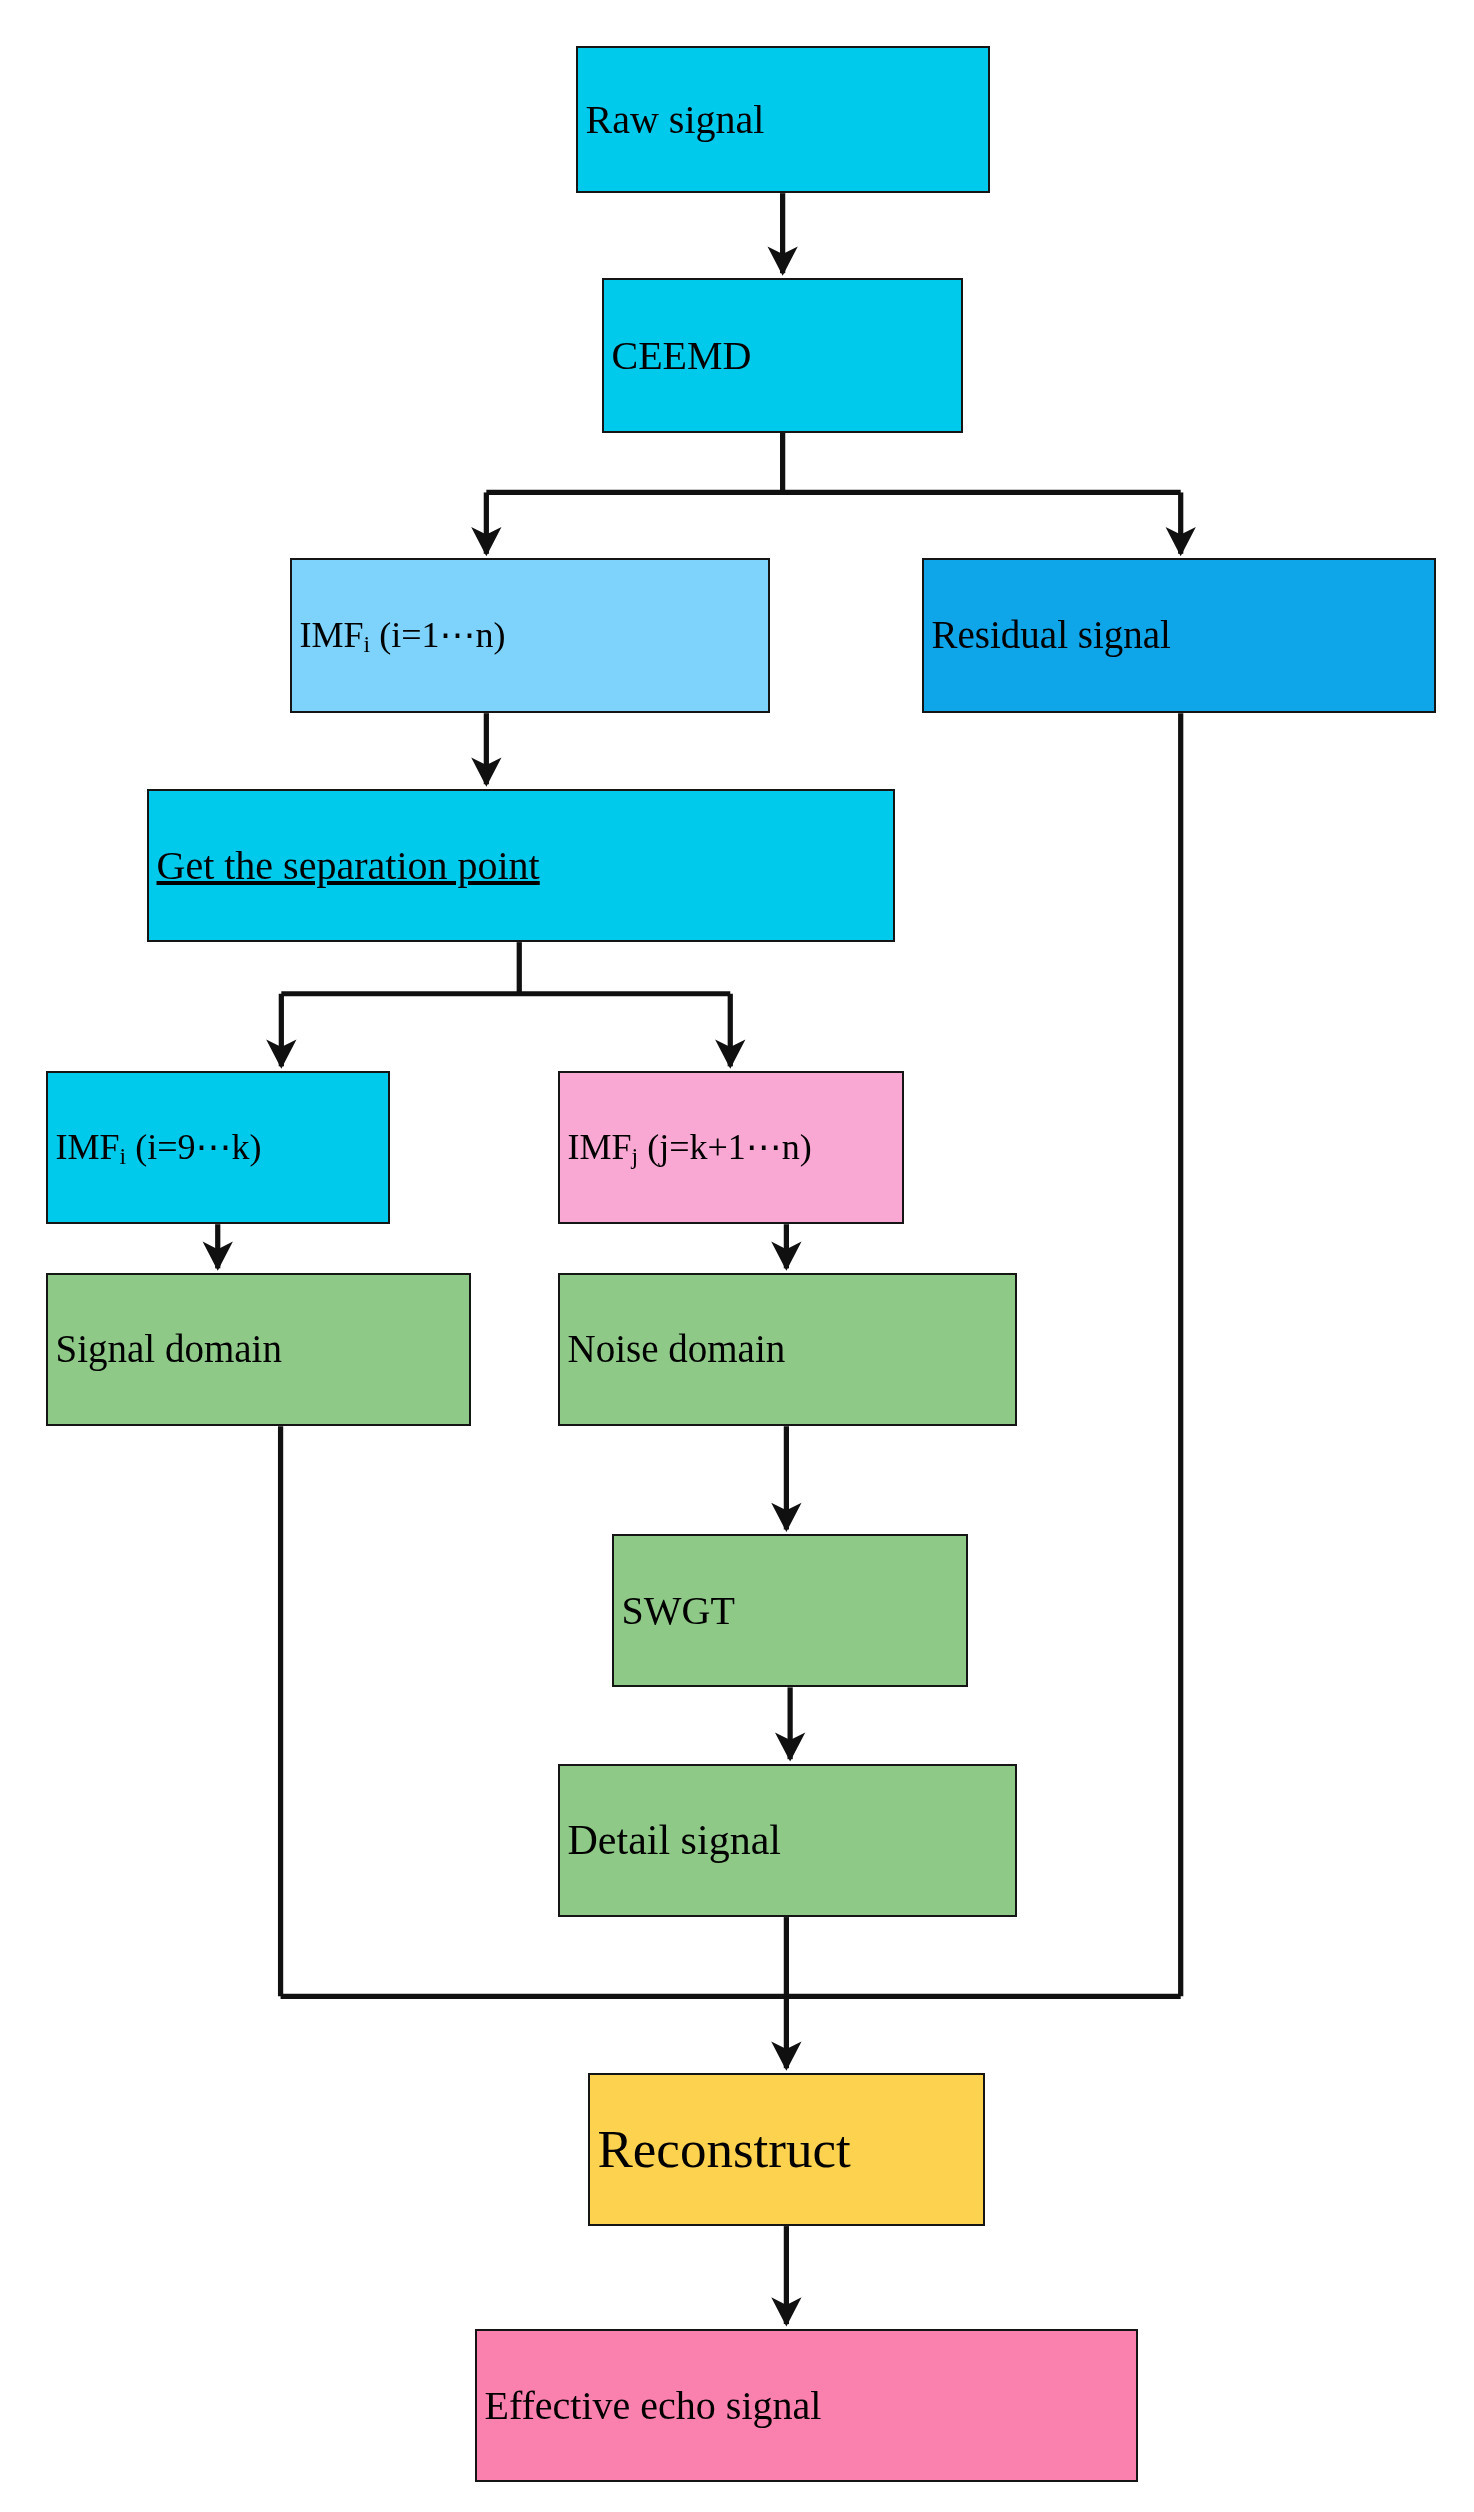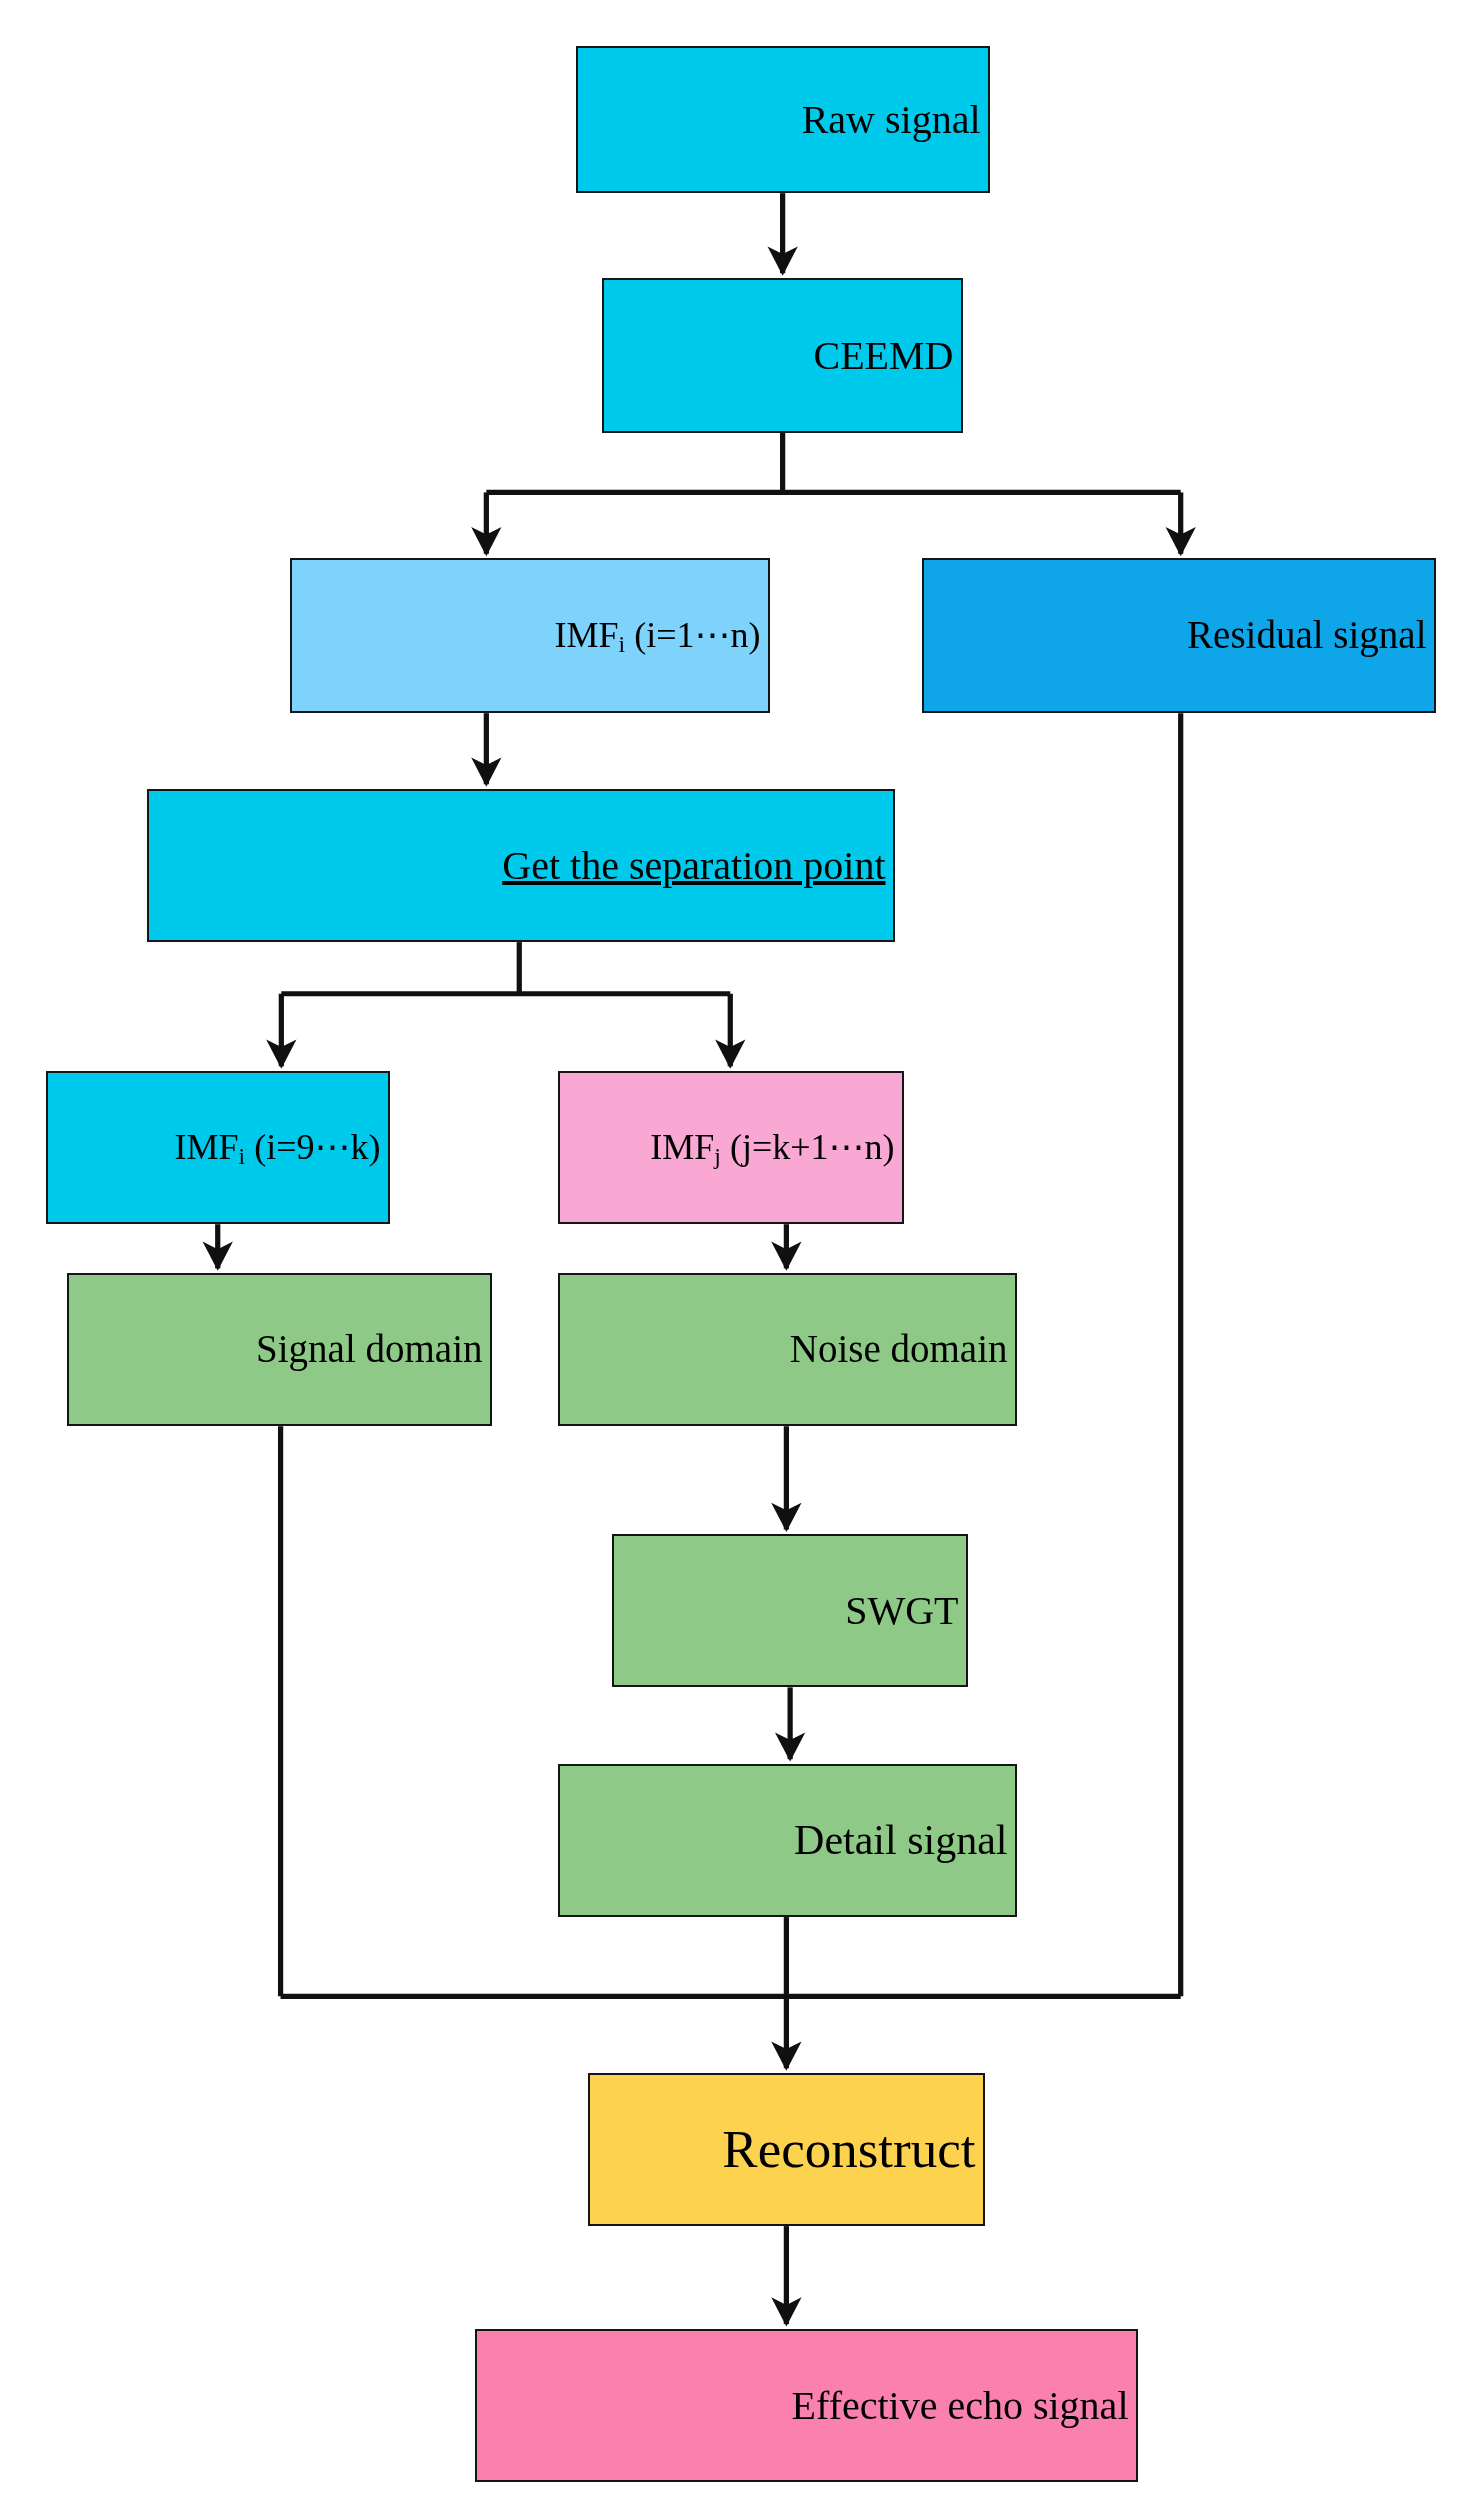--- a/index.html
+++ b/index.html
@@ -14,21 +14,21 @@
     background: #ffffff;
     overflow: hidden;
     font-family: "Liberation Serif", "DejaVu Serif", serif;
   }
   .node {
     position: absolute;
     box-sizing: border-box;
     border: 2.2px solid #151515;
     display: flex;
     align-items: center;
-    justify-content: flex-end;
+    justify-content: flex-start;
     text-align: center;
     color: #000000;
     line-height: 1.05;
     white-space: nowrap;
     font-family: "Liberation Serif", "DejaVu Serif", serif;
   }
   .node .lbl {
     display: inline-block;
     padding: 0 7.5px;
   }
@@ -116,21 +116,21 @@
       </div>
       <div class="node" style="left: 147px; top: 789px; width: 748px; height: 153px; background: rgb(0, 202, 236); border-color: rgb(21, 21, 21); font-size: 40px; text-decoration: underline;">
         <span class="lbl">Get the separation point</span>
       </div>
       <div class="node" style="left: 46px; top: 1071px; width: 344px; height: 153px; background: rgb(0, 202, 236); border-color: rgb(21, 21, 21); font-size: 36px;">
         <span class="lbl">IMF<sub>i</sub><span> (i=9⋯k)</span></span>
       </div>
       <div class="node" style="left: 558px; top: 1071px; width: 346px; height: 153px; background: #f9a8d4; border-color: rgb(21, 21, 21); font-size: 36px;">
         <span class="lbl">IMF<sub>j</sub><span> (j=k+1⋯n)</span></span>
       </div>
-      <div class="node" style="left: 46px; top: 1273px; width: 425px; height: 153px; background: rgb(143, 201, 135); border-color: rgb(21, 21, 21); font-size: 39px; margin-left: 21px;">
+      <div class="node" style="left: 46px; top: 1273px; width: 425px; height: 153px; background: rgb(143, 201, 135); border-color: rgb(21, 21, 21); font-size: 39px;">
         <span class="lbl">Signal domain</span>
       </div>
       <div class="node" style="left: 558px; top: 1273px; width: 459px; height: 153px; background: rgb(143, 201, 135); border-color: rgb(21, 21, 21); font-size: 39px;">
         <span class="lbl">Noise domain</span>
       </div>
       <div class="node" style="left: 612px; top: 1534px; width: 356px; height: 153px; background: rgb(143, 201, 135); border-color: rgb(21, 21, 21); font-size: 40px;">
         <span class="lbl">SWGT</span>
       </div>
       <div class="node" style="left: 558px; top: 1764px; width: 459px; height: 153px; background: rgb(143, 201, 135); border-color: rgb(21, 21, 21); font-size: 42px;">
         <span class="lbl">Detail signal</span>

